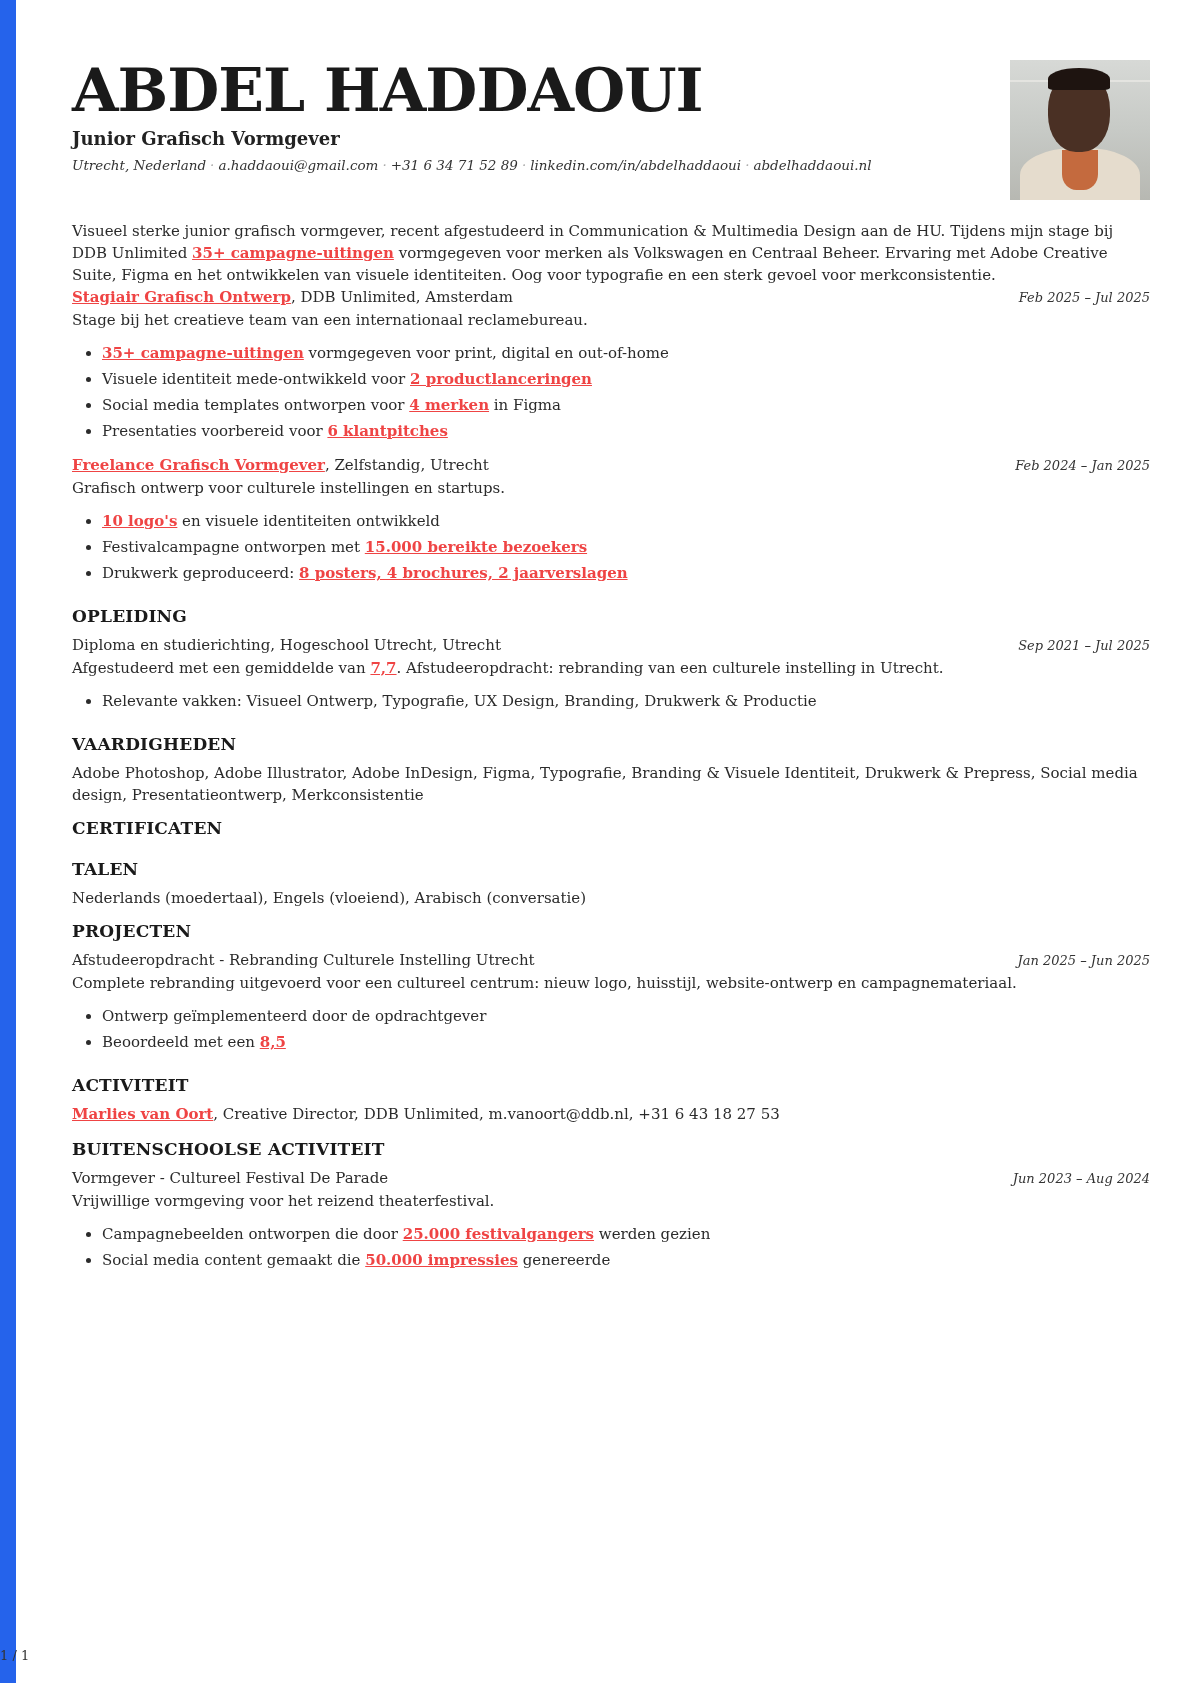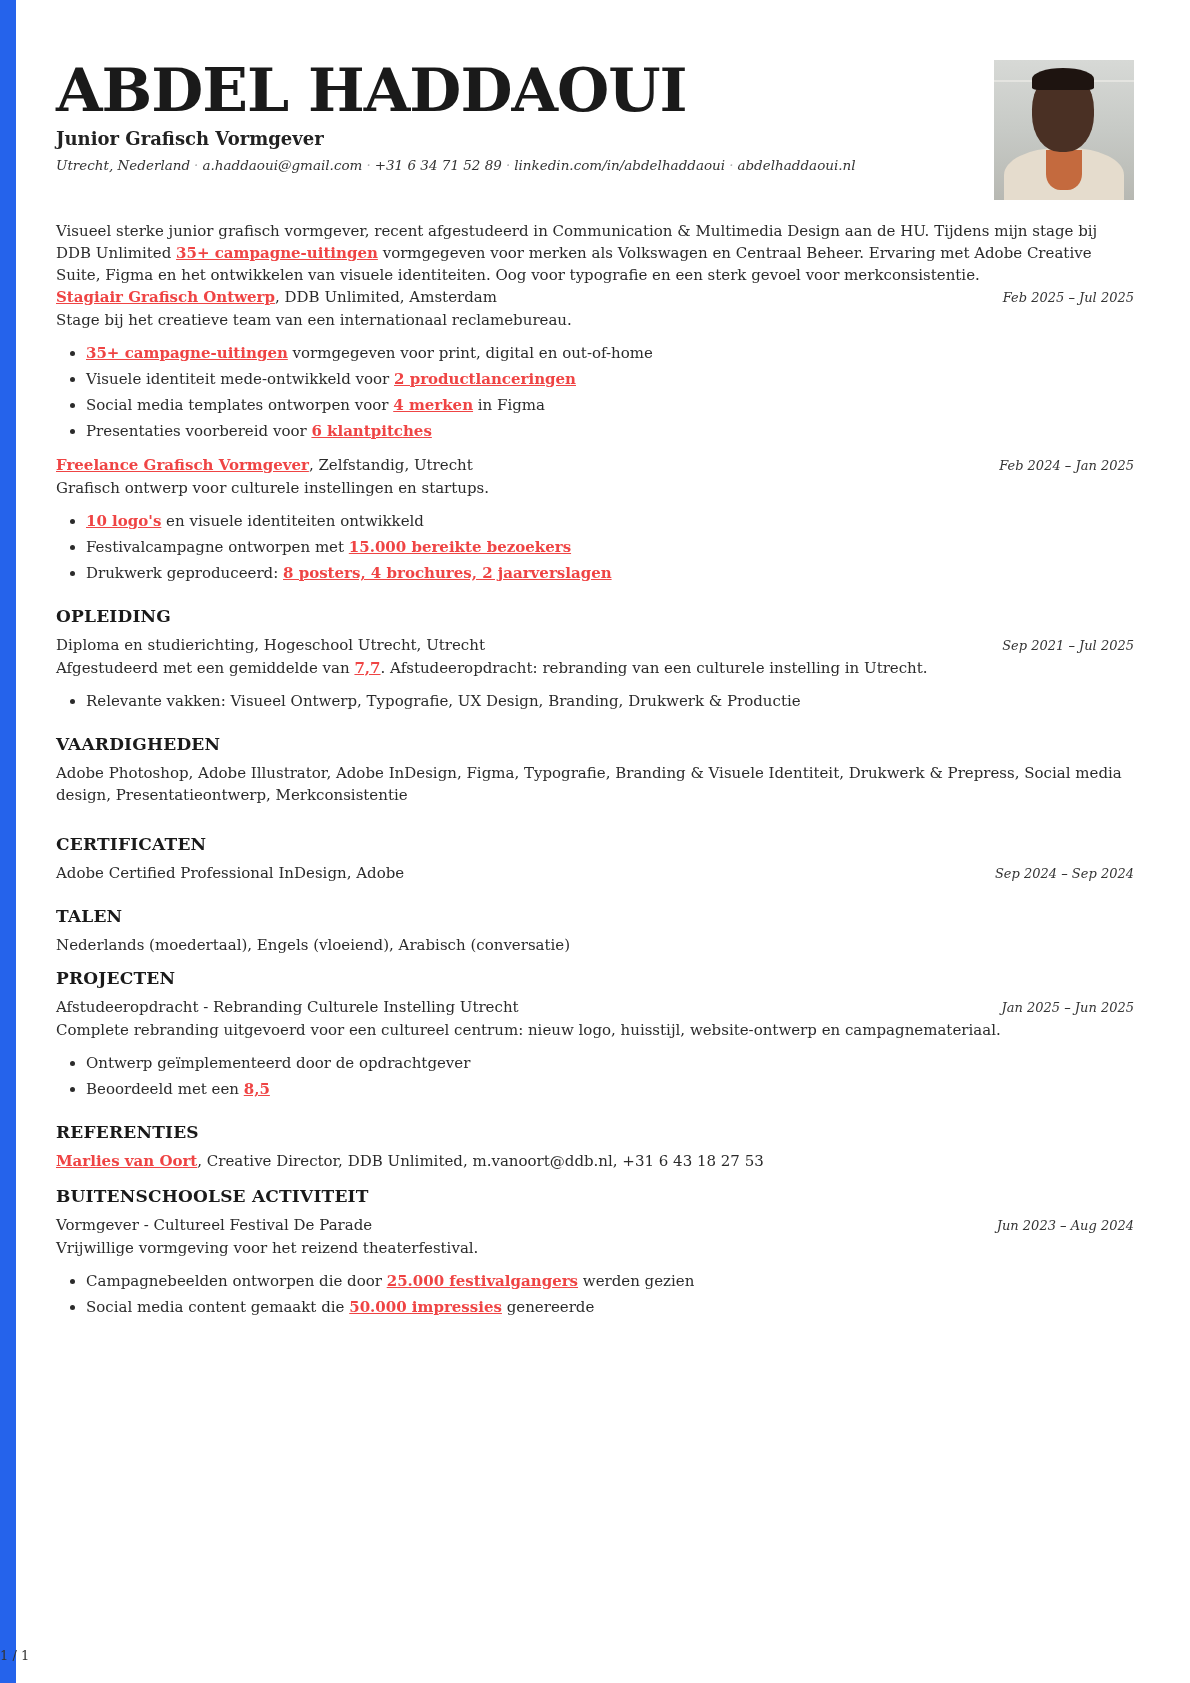--- a/index.html
+++ b/index.html
@@ -1,21 +1,21 @@
 <!DOCTYPE html>
 <html><head>
 <meta charset="utf-8">
 <style>
   html, body { margin: 0; padding: 0; }
   body {
     width: 1190px; height: 1683px; position: relative; background: #ffffff;
     font-family: "DejaVu Serif", "Liberation Serif", serif; color: #2b2b2b; overflow: hidden;
   }
   .accent-bar { position: absolute; left: 0; top: 0; width: 16px; height: 1683px; background: #2563eb; }
-  .page { position: absolute; left: 56px; top: 48px; width: 1078px; }
+  .page { position: absolute; left: 72px; top: 48px; width: 1078px; }
   .header { position: relative; height: 150px; }
   .name {
     font-family: "DejaVu Serif", serif; font-weight: bold; font-size: 60px; line-height: 1;
     letter-spacing: -1px; color: #1a1a1a; margin: 12px 0 0 0;
   }
   .role { font-size: 18px; font-weight: bold; color: #222; margin-top: 8px; }
   .contact { font-size: 13.5px; color: #333; margin-top: 8px; font-style: italic; }
   .contact .sep { color: #aaa; padding: 0 4px; }
   .photo {
     position: absolute; right: 0; top: 0; width: 140px; height: 140px;
@@ -94,41 +94,37 @@
     <div class="date">Sep 2021 – Jul 2025</div>
     <div class="desc"><span>Afgestudeerd met een gemiddelde van </span><b>7,7</b><span>. Afstudeeropdracht: rebranding van een culturele instelling in Utrecht.</span></div>
     <ul class="bullets">
       <li>Relevante vakken: Visueel Ontwerp, Typografie, UX Design, Branding, Drukwerk &amp; Productie</li>
     </ul>
   </div>
 
   <div class="section-title">VAARDIGHEDEN</div>
   <div class="plain">Adobe Photoshop, Adobe Illustrator, Adobe InDesign, Figma, Typografie, Branding &amp; Visuele Identiteit, Drukwerk &amp; Prepress, Social media design, Presentatieontwerp, Merkconsistentie</div>
 
-  <div class="section-title" style="margin-top:28px;">CERTIFICATEN</div>
-  <div class="entry">
-    <div class="entry-line">Adobe Certified Professional InDesign, Adobe</div>
-    <div class="date">Sep 2024 – Sep 2024</div>
-  </div>
+  <div class="section-title" style="margin-top:12px;">CERTIFICATEN</div>
 
   <div class="section-title" style="margin-top:21px;">TALEN</div>
   <div class="plain">Nederlands (moedertaal), Engels (vloeiend), Arabisch (conversatie)</div>
 
   <div class="section-title" style="margin-top:12px;">PROJECTEN</div>
   <div class="entry">
     <div class="entry-line">Afstudeeropdracht - Rebranding Culturele Instelling Utrecht</div>
     <div class="date">Jan 2025 – Jun 2025</div>
     <div class="desc">Complete rebranding uitgevoerd voor een cultureel centrum: nieuw logo, huisstijl, website-ontwerp en campagnemateriaal.</div>
     <ul class="bullets">
       <li><span>Ontwerp geïmplementeerd door de opdrachtgever</span></li>
       <li><span>Beoordeeld met een </span><b>8,5</b></li>
     </ul>
   </div>
 
-  <div class="section-title">REFERENTIES</div>
+  <div class="section-title">ACTIVITEIT</div>
   <div class="plain"><b>Marlies van Oort</b><span>, Creative Director, DDB Unlimited, m.vanoort@ddb.nl, +31 6 43 18 27 53</span></div>
 
   <div class="section-title" style="margin-top:14px;">BUITENSCHOOLSE ACTIVITEIT</div>
   <div class="entry">
     <div class="entry-line">Vormgever - Cultureel Festival De Parade</div>
     <div class="date">Jun 2023 – Aug 2024</div>
     <div class="desc">Vrijwillige vormgeving voor het reizend theaterfestival.</div>
     <ul class="bullets">
       <li><span>Campagnebeelden ontworpen die door </span><b>25.000 festivalgangers</b><span> werden gezien</span></li>
       <li><span>Social media content gemaakt die </span><b>50.000 impressies</b><span> genereerde</span></li>

